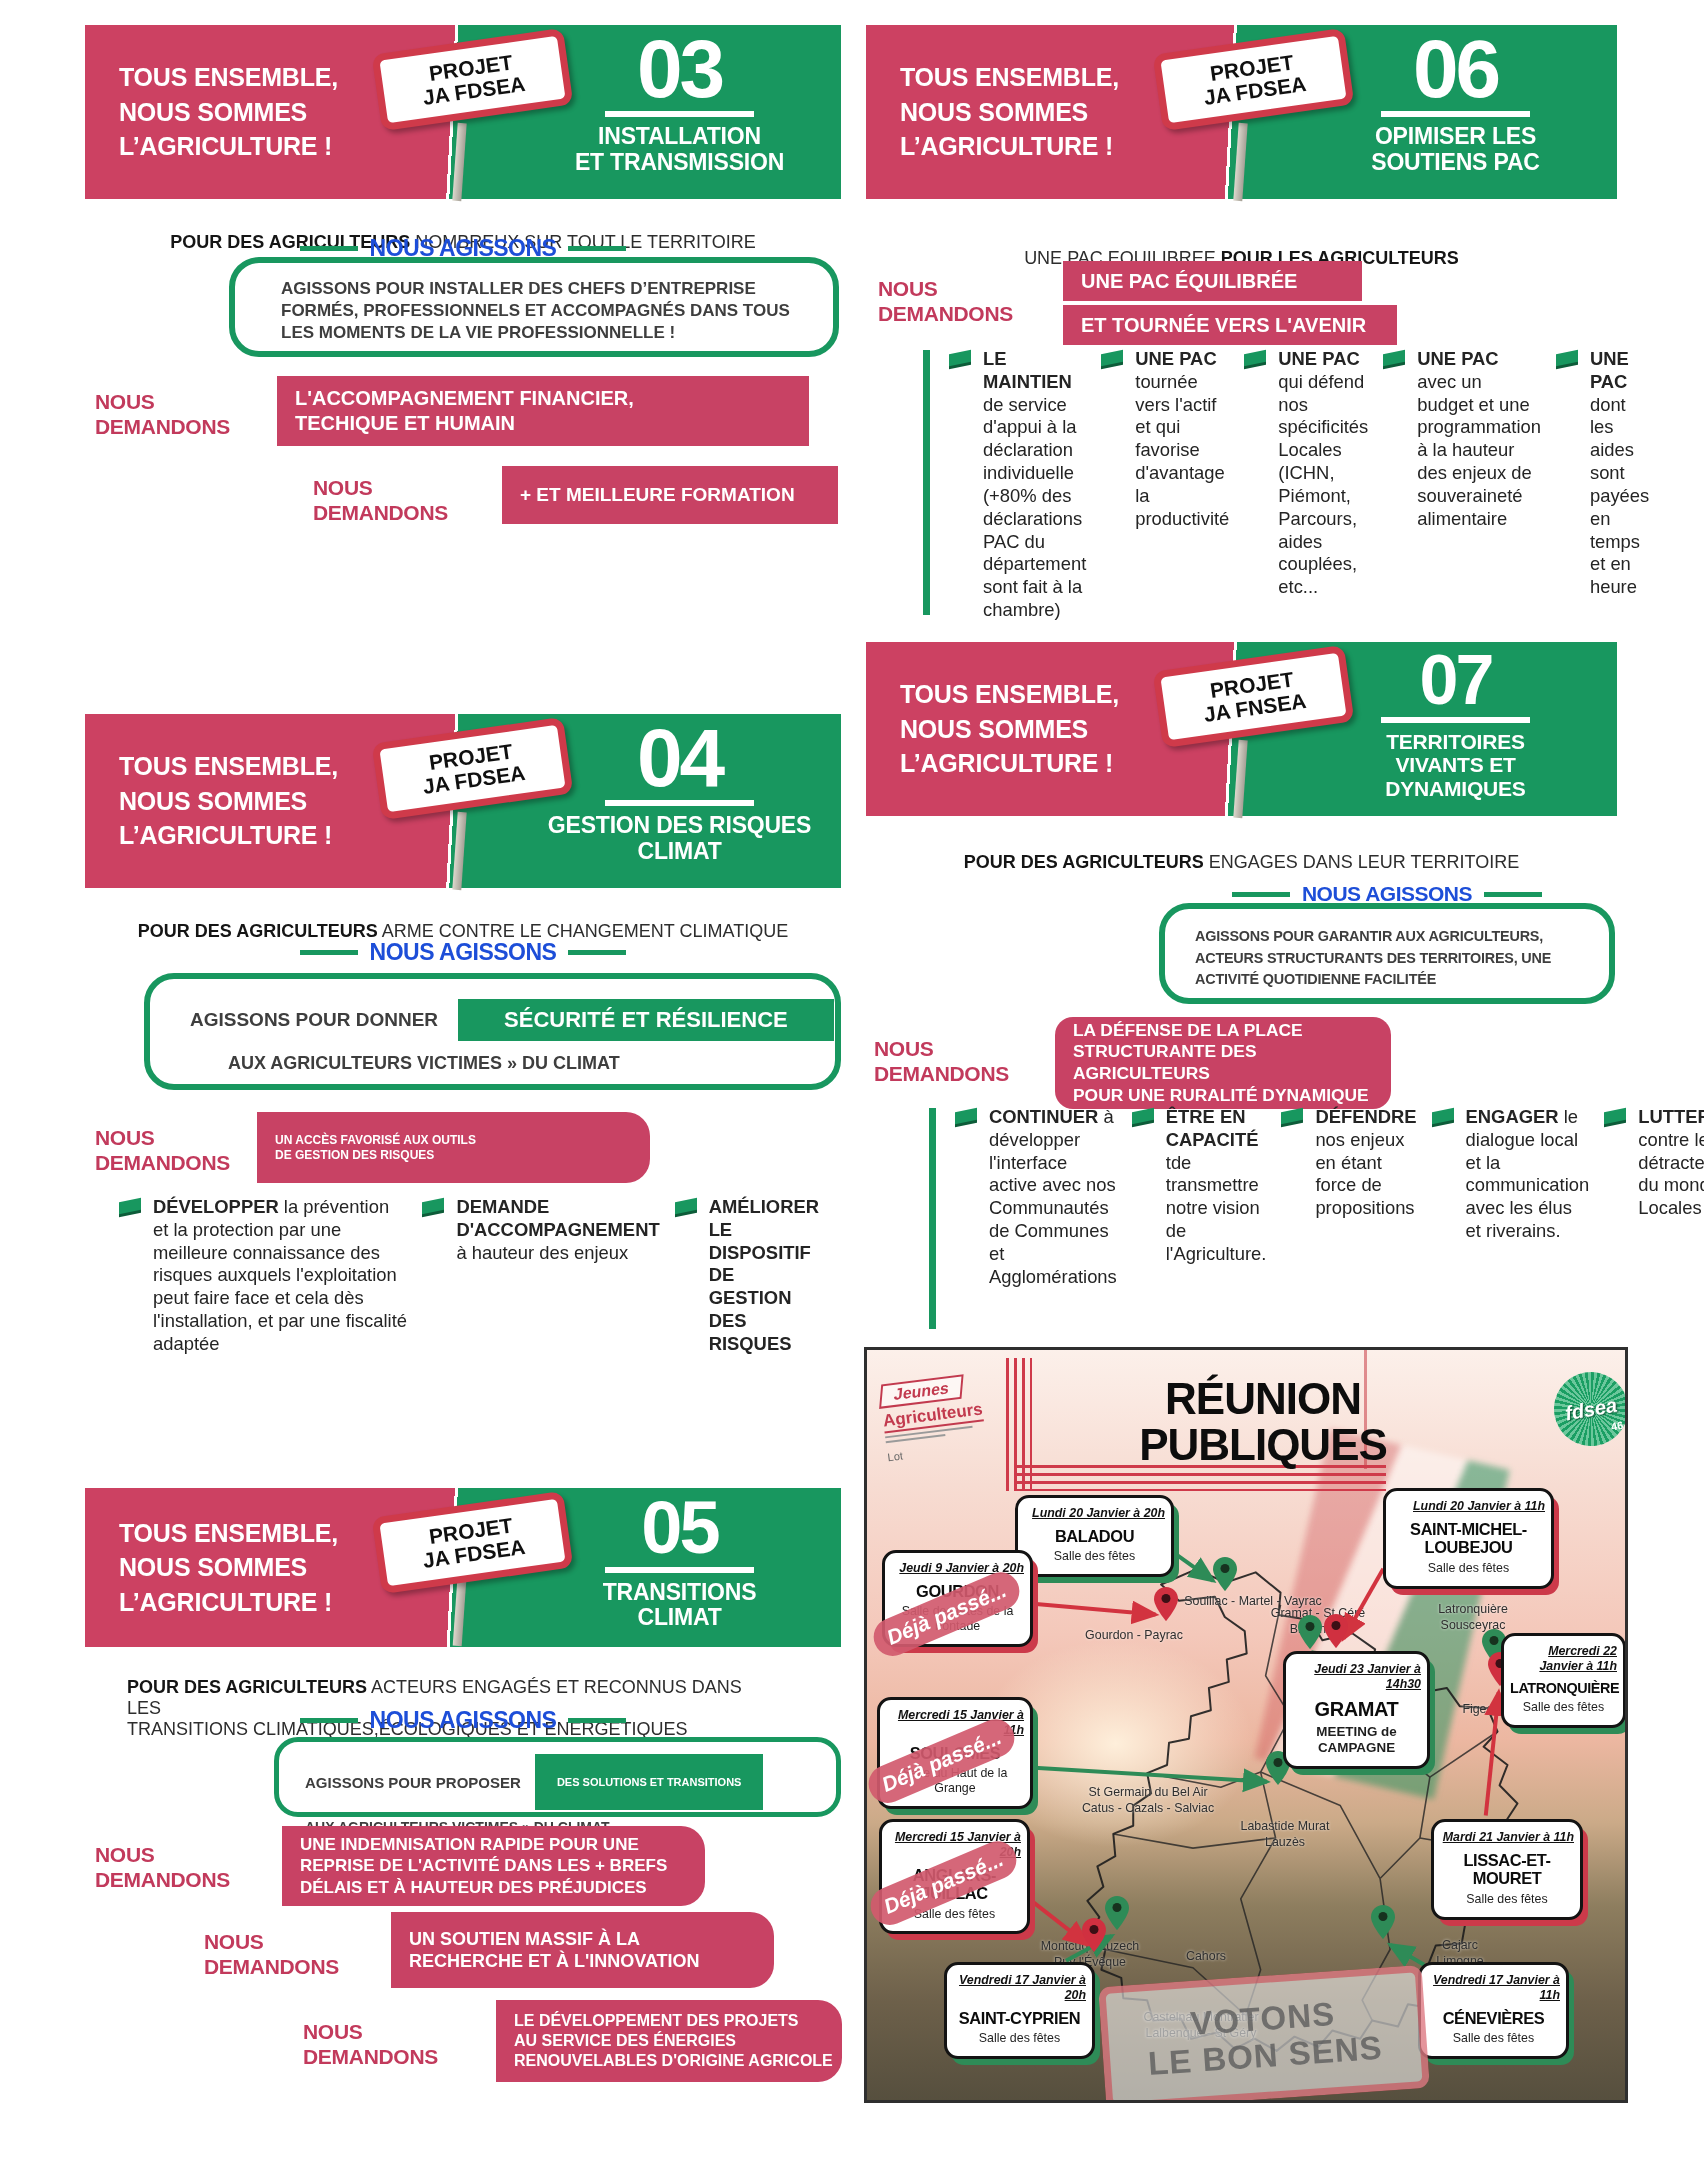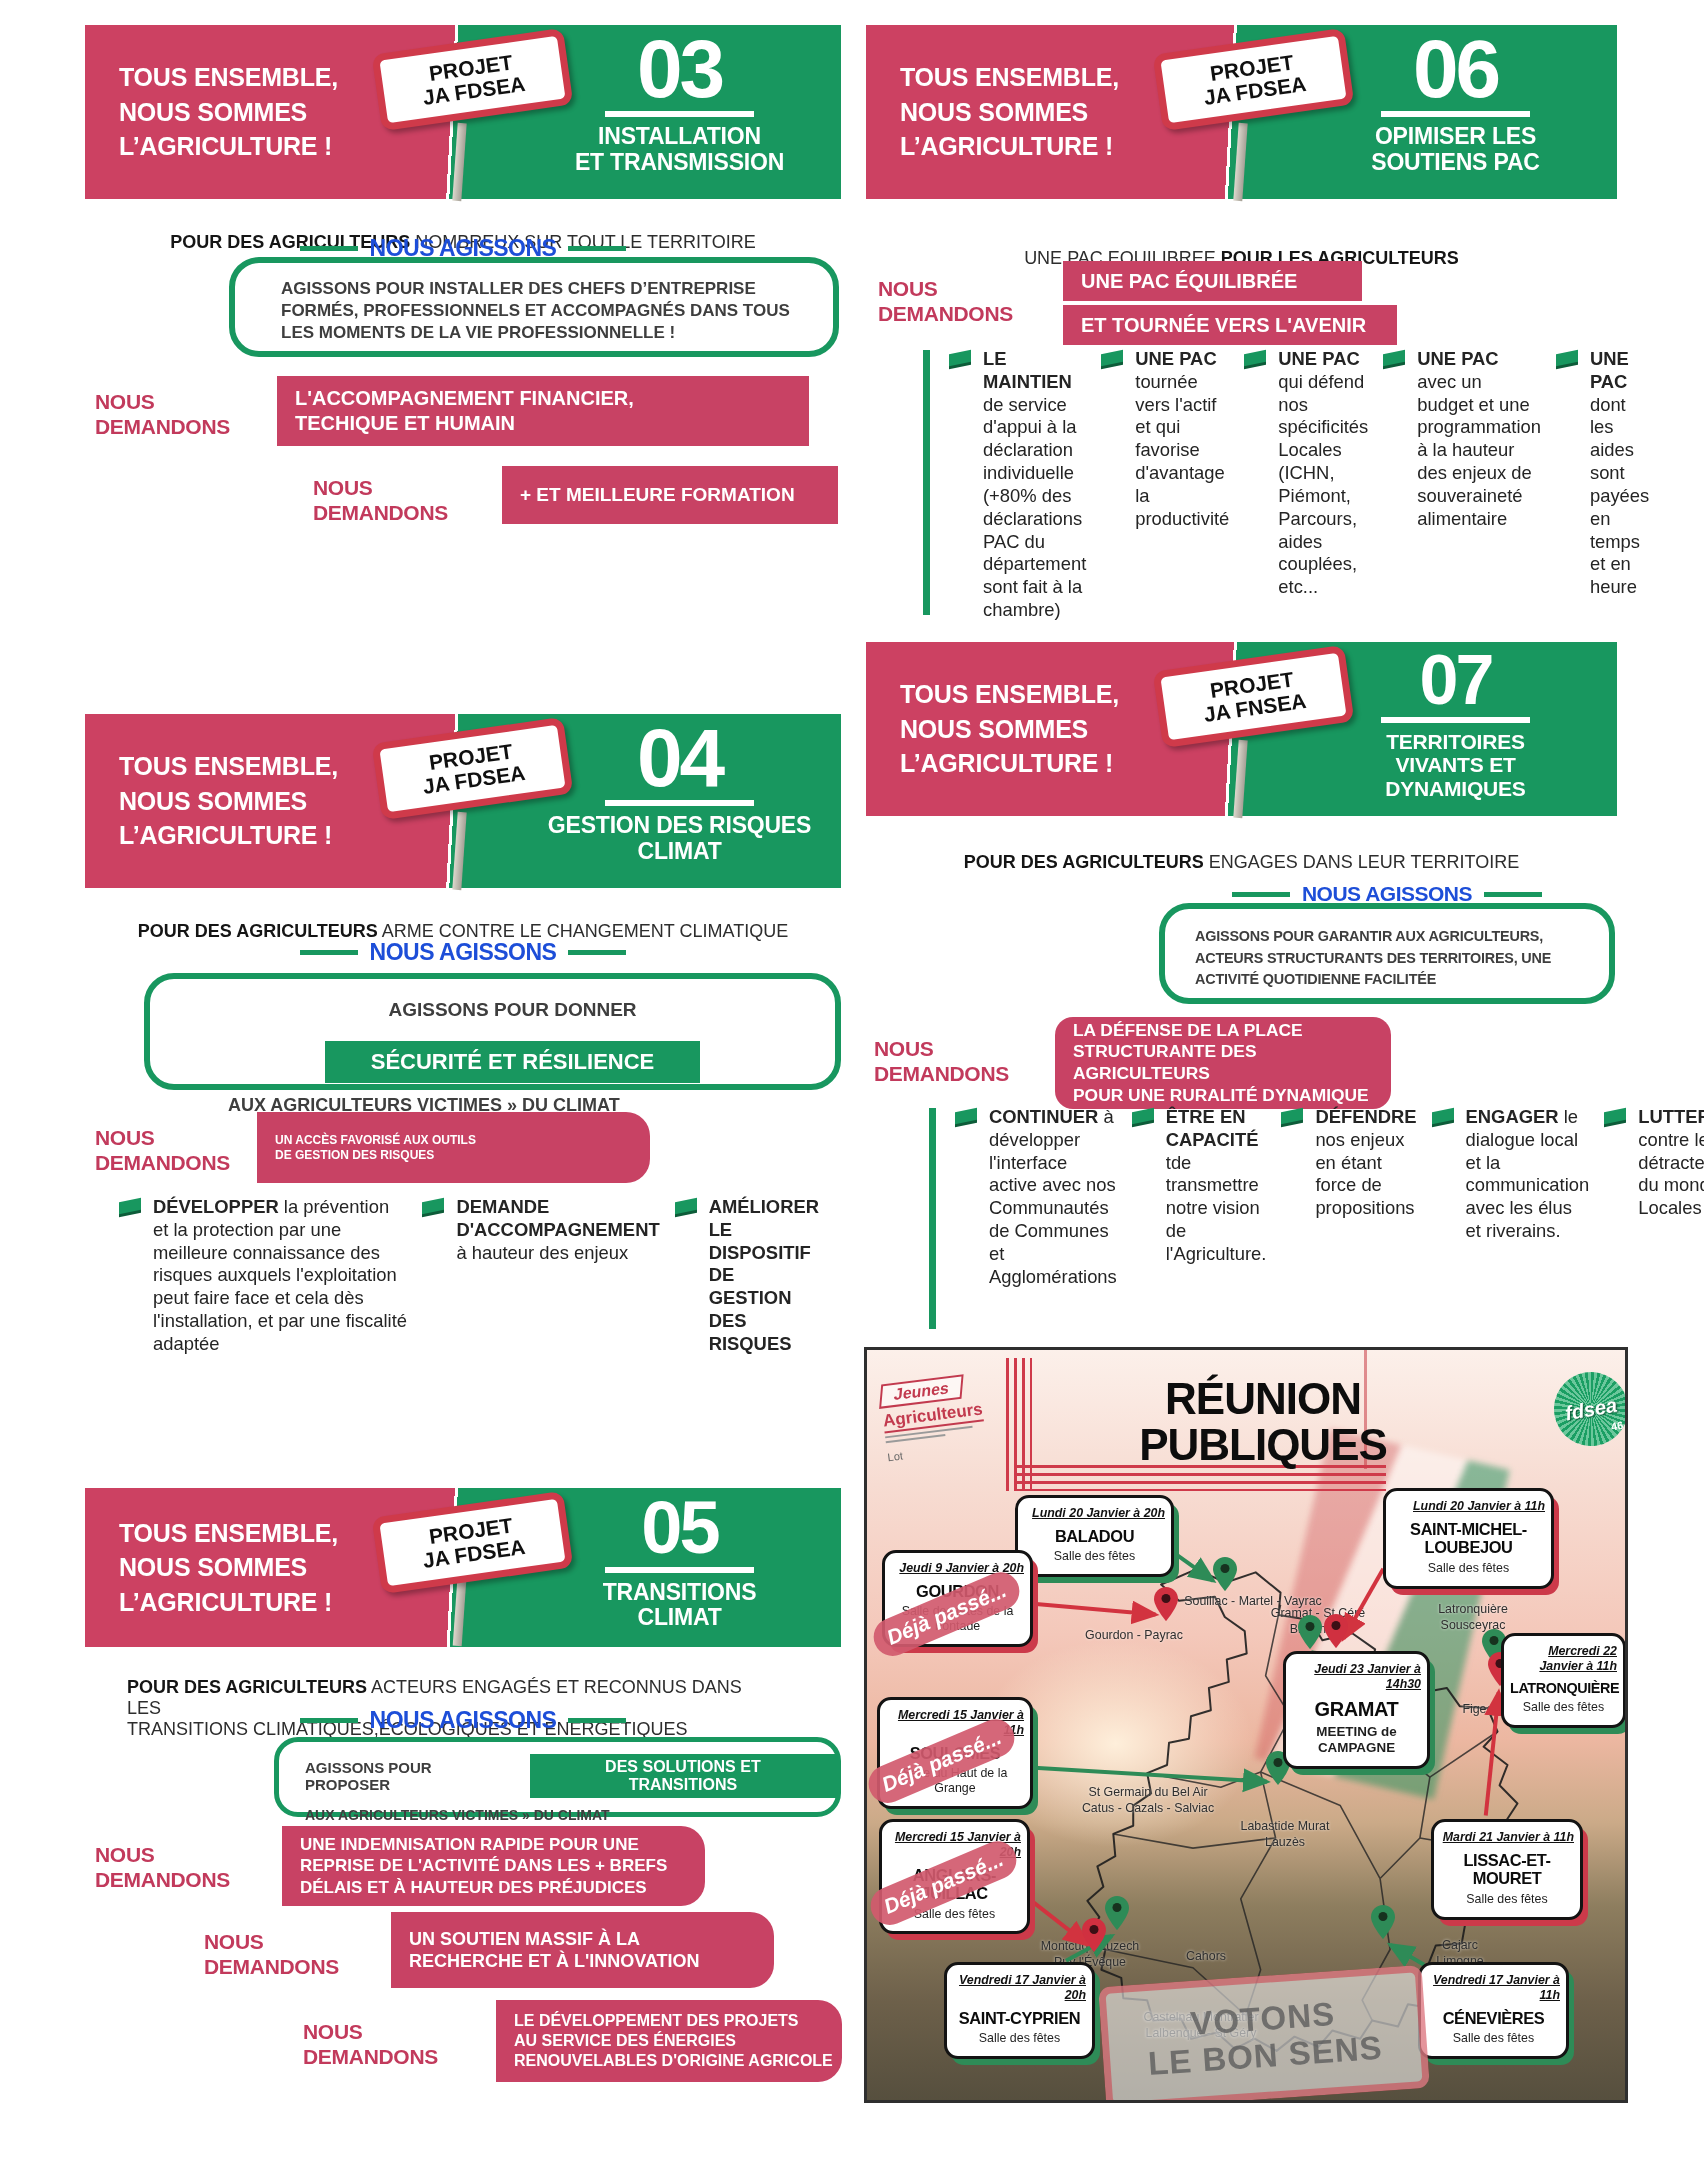--- a/index.html
+++ b/index.html
@@ -183,21 +183,21 @@
 CLIMAT</div>
     </div>
   </div>
   <div class="intro" style="left:85px;top:900px;width:756px;">
     <b>POUR DES AGRICULTEURS</b><span> ARME CONTRE LE CHANGEMENT CLIMATIQUE</span>
   </div>
   <div class="agis-label" style="left:85px;top:939px;width:756px;">
     <span>NOUS AGISSONS</span>
   </div>
   <div class="agis-box" style="left:144px;top:973px;width:697px;height:117px;">
-    <div class="agis-row" style="padding:20px 0 0 40px;flex-direction:column;">
+    <div class="agis-row" style="padding:20px 0 0 40px;">
       <span class="agis-prefix" style="font-size:19px;">AGISSONS POUR DONNER</span>
       <span class="agis-hl" style="font-size:22px;padding:8px 46px;">SÉCURITÉ ET RÉSILIENCE</span>
     </div>
     <div class="agis-suffix" style="font-size:18px;padding:12px 0 0 78px;">AUX AGRICULTEURS VICTIMES » DU CLIMAT</div>
   </div>
   <div class="demand-label" style="left:95px;top:1126px;">NOUS
 DEMANDONS</div>
   <div class="demand-box rr" style="left:257px;top:1112px;width:393px;height:71px;font-size:12px;">UN ACCÈS FAVORISÉ AUX OUTILS
 DE GESTION DES RISQUES</div>
   <div class="blist" style="left:117px;top:1196px;width:702px;">
@@ -263,21 +263,21 @@
   <div class="intro" style="left:127px;top:1656px;width:637px;text-align:left;">
     <b>POUR DES AGRICULTEURS</b><span> ACTEURS ENGAGÉS ET RECONNUS DANS LES
 TRANSITIONS CLIMATIQUES,ÉCOLOGIQUES ET ÉNERGÉTIQUES</span>
   </div>
   <div class="agis-label" style="left:85px;top:1707px;width:756px;">
     <span>NOUS AGISSONS</span>
   </div>
   <div class="agis-box" style="left:274px;top:1737px;width:567px;height:80px;border-width:5px;border-radius:24px;">
     <div class="agis-row" style="padding:12px 0 0 26px;gap:14px;">
       <span class="agis-prefix" style="font-size:15px;">AGISSONS POUR PROPOSER</span>
-      <span class="agis-hl" style="font-size:16px;padding:4px 22px;">DES SOLUTIONS ET TRANSITIONS</span>
+      <span class="agis-hl" style="font-size:11px;padding:22px 22px;">DES SOLUTIONS ET TRANSITIONS</span>
     </div>
     <div class="agis-suffix" style="font-size:14px;padding:9px 0 0 26px;">AUX AGRICULTEURS VICTIMES » DU CLIMAT</div>
   </div>
   <div class="demand-label" style="left:95px;top:1843px;">NOUS
 DEMANDONS</div>
   <div class="demand-box rr" style="left:282px;top:1826px;width:423px;height:80px;font-size:17px;">UNE INDEMNISATION RAPIDE POUR UNE
 REPRISE DE L'ACTIVITÉ DANS LES + BREFS
 DÉLAIS ET À HAUTEUR DES PRÉJUDICES</div>
   <div class="demand-label" style="left:204px;top:1930px;">NOUS
 DEMANDONS</div>

